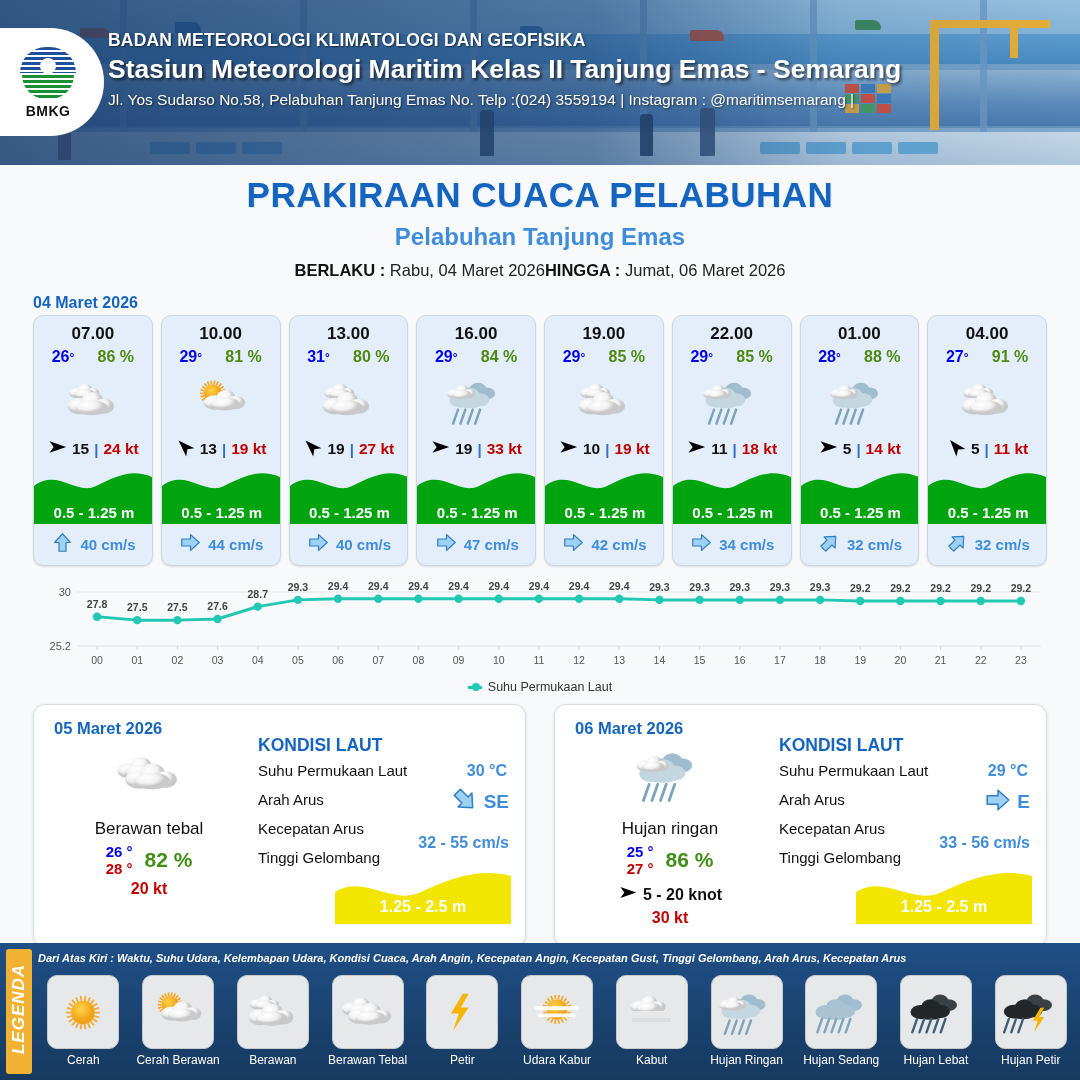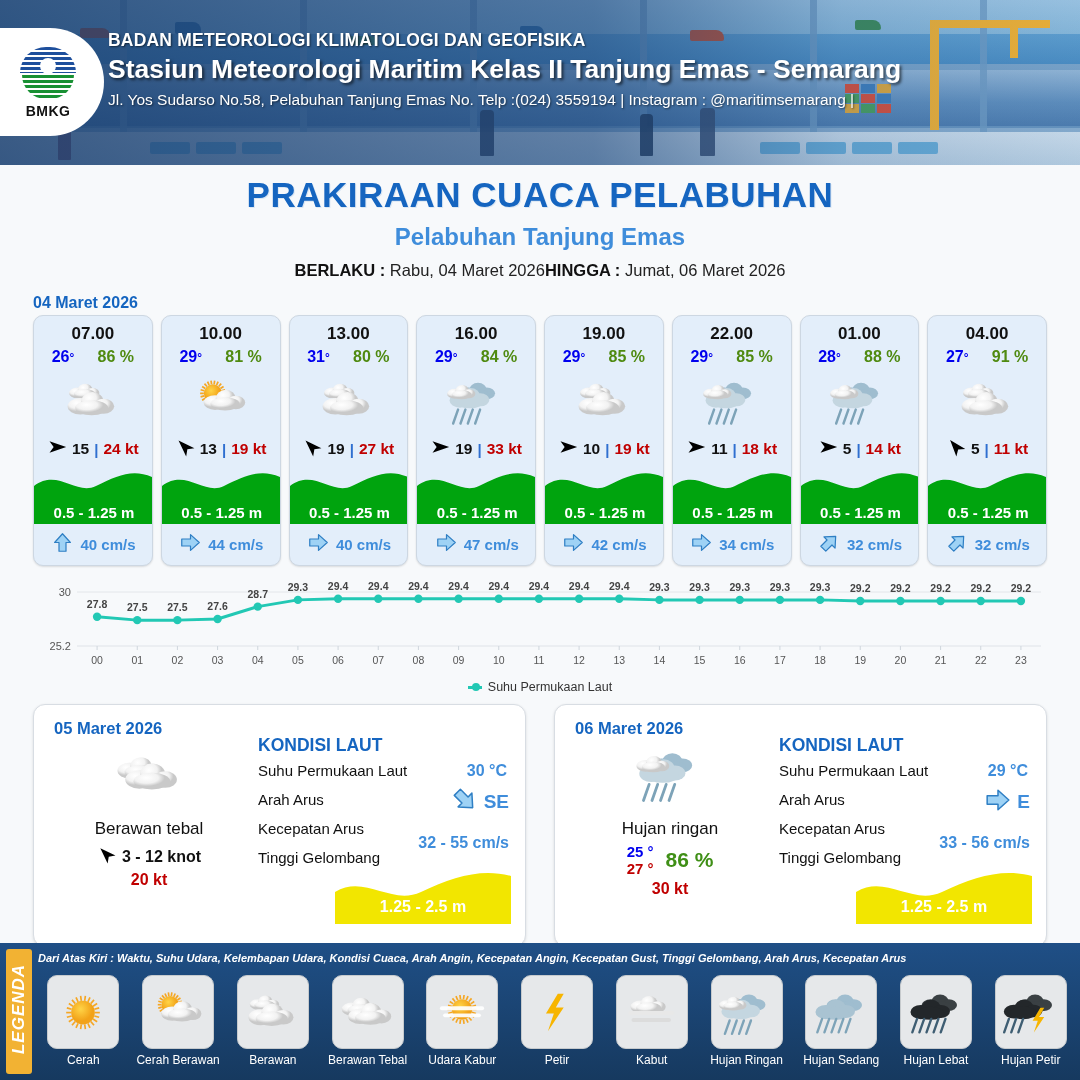--- a/index.html
+++ b/index.html
@@ -946,25 +946,26 @@
     </g>
             <g transform="translate(12,14) scale(0.88)">
       <ellipse cx="18" cy="26" rx="17" ry="11" fill="url(#cwberawan-tebal72)"></ellipse>
       <ellipse cx="34" cy="20" rx="15" ry="13" fill="url(#cwberawan-tebal72)"></ellipse>
       <ellipse cx="49" cy="26" rx="14" ry="10" fill="url(#cwberawan-tebal72)"></ellipse>
       <ellipse cx="33" cy="28" rx="22" ry="10" fill="url(#cwberawan-tebal72)"></ellipse>
     </g>
           </svg>
         </div>
       <div class="p-cond">Berawan tebal</div>
-      <div class="p-windrow">
-        <span><svg width="19" height="19" viewBox="0 0 24 24" style="transform:rotate(315deg)">
-    <polygon points="12,1 19,21 12,16 5,21" fill="#000000"></polygon>
-            </svg></span>
-        <span class="p-wind">3  - 12 knot</span>
+      <div class="p-tempwrap">
+        <div class="p-temps">
+          <div class="p-tmin">26 °</div>
+          <div class="p-tmax">28 °</div>
+        </div>
+        <div class="p-hum">82 %</div>
       </div>
       <div class="p-gust">20 kt</div>
     </div>
     <div class="p-right">
       <div class="p-sect">KONDISI LAUT</div>
       <div class="p-row">
         <span>Suhu Permukaan Laut</span>
         <span class="p-val">30 °C</span>
       </div>
       <div class="p-row">
@@ -1040,20 +1041,26 @@
             <line x1="43" y1="42" x2="37" y2="59" stroke="#7da3b8" stroke-width="3" stroke-linecap="round"></line>
           </svg>
         </div>
       <div class="p-cond">Hujan ringan</div>
       <div class="p-tempwrap">
         <div class="p-temps">
           <div class="p-tmin">25 °</div>
           <div class="p-tmax">27 °</div>
         </div>
         <div class="p-hum">86 %</div>
+      </div>
+      <div class="p-windrow">
+        <span><svg width="19" height="19" viewBox="0 0 24 24" style="transform:rotate(90deg)">
+    <polygon points="12,1 19,21 12,16 5,21" fill="#000000"></polygon>
+            </svg></span>
+        <span class="p-wind">5  - 20 knot</span>
       </div>
       <div class="p-gust">30 kt</div>
     </div>
     <div class="p-right">
       <div class="p-sect">KONDISI LAUT</div>
       <div class="p-row">
         <span>Suhu Permukaan Laut</span>
         <span class="p-val">29 °C</span>
       </div>
       <div class="p-row">
@@ -1269,20 +1276,48 @@
       <ellipse cx="33" cy="28" rx="22" ry="10" fill="url(#cwberawan-tebal60)"></ellipse>
     </g>
           </svg>
         </div>
     <div class="leg-lbl">Berawan Tebal</div>
       </div>
       <div class="leg-item">
     <div class="leg-tile">
           <svg width="60" height="51.6" viewBox="0 0 76 62">
     <defs>
+      <radialGradient id="cwpetir60" cx="35%" cy="30%">
+        <stop offset="0%" stop-color="#ffffff"></stop>
+                <stop offset="65%" stop-color="#f2f2f2"></stop>
+        <stop offset="100%" stop-color="#c9c9c9"></stop>
+      </radialGradient>
+      <radialGradient id="cgpetir60" cx="35%" cy="30%">
+        <stop offset="0%" stop-color="#cfdde6"></stop>
+                <stop offset="70%" stop-color="#a8c2d2"></stop>
+        <stop offset="100%" stop-color="#8fb0c4"></stop>
+      </radialGradient>
+      <radialGradient id="cdpetir60" cx="35%" cy="30%">
+        <stop offset="0%" stop-color="#4a4f53"></stop>
+                <stop offset="100%" stop-color="#23272a"></stop>
+      </radialGradient>
+      <radialGradient id="sunpetir60" cx="40%" cy="35%">
+        <stop offset="0%" stop-color="#ffd447"></stop>
+                <stop offset="100%" stop-color="#f2a218"></stop>
+      </radialGradient>
+    </defs>
+            <polygon transform="translate(24,8) scale(1.25)" points="12,0 0,20 8,20 2,38 18,14 10,14 18,0" fill="#f7b500"></polygon>
+          </svg>
+        </div>
+    <div class="leg-lbl">Petir</div>
+      </div>
+      <div class="leg-item">
+    <div class="leg-tile">
+          <svg width="60" height="51.6" viewBox="0 0 76 62">
+    <defs>
       <radialGradient id="cwudara-kabur60" cx="35%" cy="30%">
         <stop offset="0%" stop-color="#ffffff"></stop>
                 <stop offset="65%" stop-color="#f2f2f2"></stop>
         <stop offset="100%" stop-color="#c9c9c9"></stop>
       </radialGradient>
       <radialGradient id="cgudara-kabur60" cx="35%" cy="30%">
         <stop offset="0%" stop-color="#cfdde6"></stop>
                 <stop offset="70%" stop-color="#a8c2d2"></stop>
         <stop offset="100%" stop-color="#8fb0c4"></stop>
       </radialGradient>
@@ -1321,48 +1356,20 @@
             <rect x="10" y="24" width="56" height="5" rx="2.5" fill="#ffffff" opacity=".92"></rect>
             <rect x="14" y="33" width="48" height="5" rx="2.5" fill="#ffffff" opacity=".92"></rect>
           </svg>
         </div>
     <div class="leg-lbl">Udara Kabur</div>
       </div>
       <div class="leg-item">
     <div class="leg-tile">
           <svg width="60" height="51.6" viewBox="0 0 76 62">
     <defs>
-      <radialGradient id="cwpetir60" cx="35%" cy="30%">
-        <stop offset="0%" stop-color="#ffffff"></stop>
-                <stop offset="65%" stop-color="#f2f2f2"></stop>
-        <stop offset="100%" stop-color="#c9c9c9"></stop>
-      </radialGradient>
-      <radialGradient id="cgpetir60" cx="35%" cy="30%">
-        <stop offset="0%" stop-color="#cfdde6"></stop>
-                <stop offset="70%" stop-color="#a8c2d2"></stop>
-        <stop offset="100%" stop-color="#8fb0c4"></stop>
-      </radialGradient>
-      <radialGradient id="cdpetir60" cx="35%" cy="30%">
-        <stop offset="0%" stop-color="#4a4f53"></stop>
-                <stop offset="100%" stop-color="#23272a"></stop>
-      </radialGradient>
-      <radialGradient id="sunpetir60" cx="40%" cy="35%">
-        <stop offset="0%" stop-color="#ffd447"></stop>
-                <stop offset="100%" stop-color="#f2a218"></stop>
-      </radialGradient>
-    </defs>
-            <polygon transform="translate(24,8) scale(1.25)" points="12,0 0,20 8,20 2,38 18,14 10,14 18,0" fill="#f7b500"></polygon>
-          </svg>
-        </div>
-    <div class="leg-lbl">Petir</div>
-      </div>
-      <div class="leg-item">
-    <div class="leg-tile">
-          <svg width="60" height="51.6" viewBox="0 0 76 62">
-    <defs>
       <radialGradient id="cwkabut60" cx="35%" cy="30%">
         <stop offset="0%" stop-color="#ffffff"></stop>
                 <stop offset="65%" stop-color="#f2f2f2"></stop>
         <stop offset="100%" stop-color="#c9c9c9"></stop>
       </radialGradient>
       <radialGradient id="cgkabut60" cx="35%" cy="30%">
         <stop offset="0%" stop-color="#cfdde6"></stop>
                 <stop offset="70%" stop-color="#a8c2d2"></stop>
         <stop offset="100%" stop-color="#8fb0c4"></stop>
       </radialGradient>

